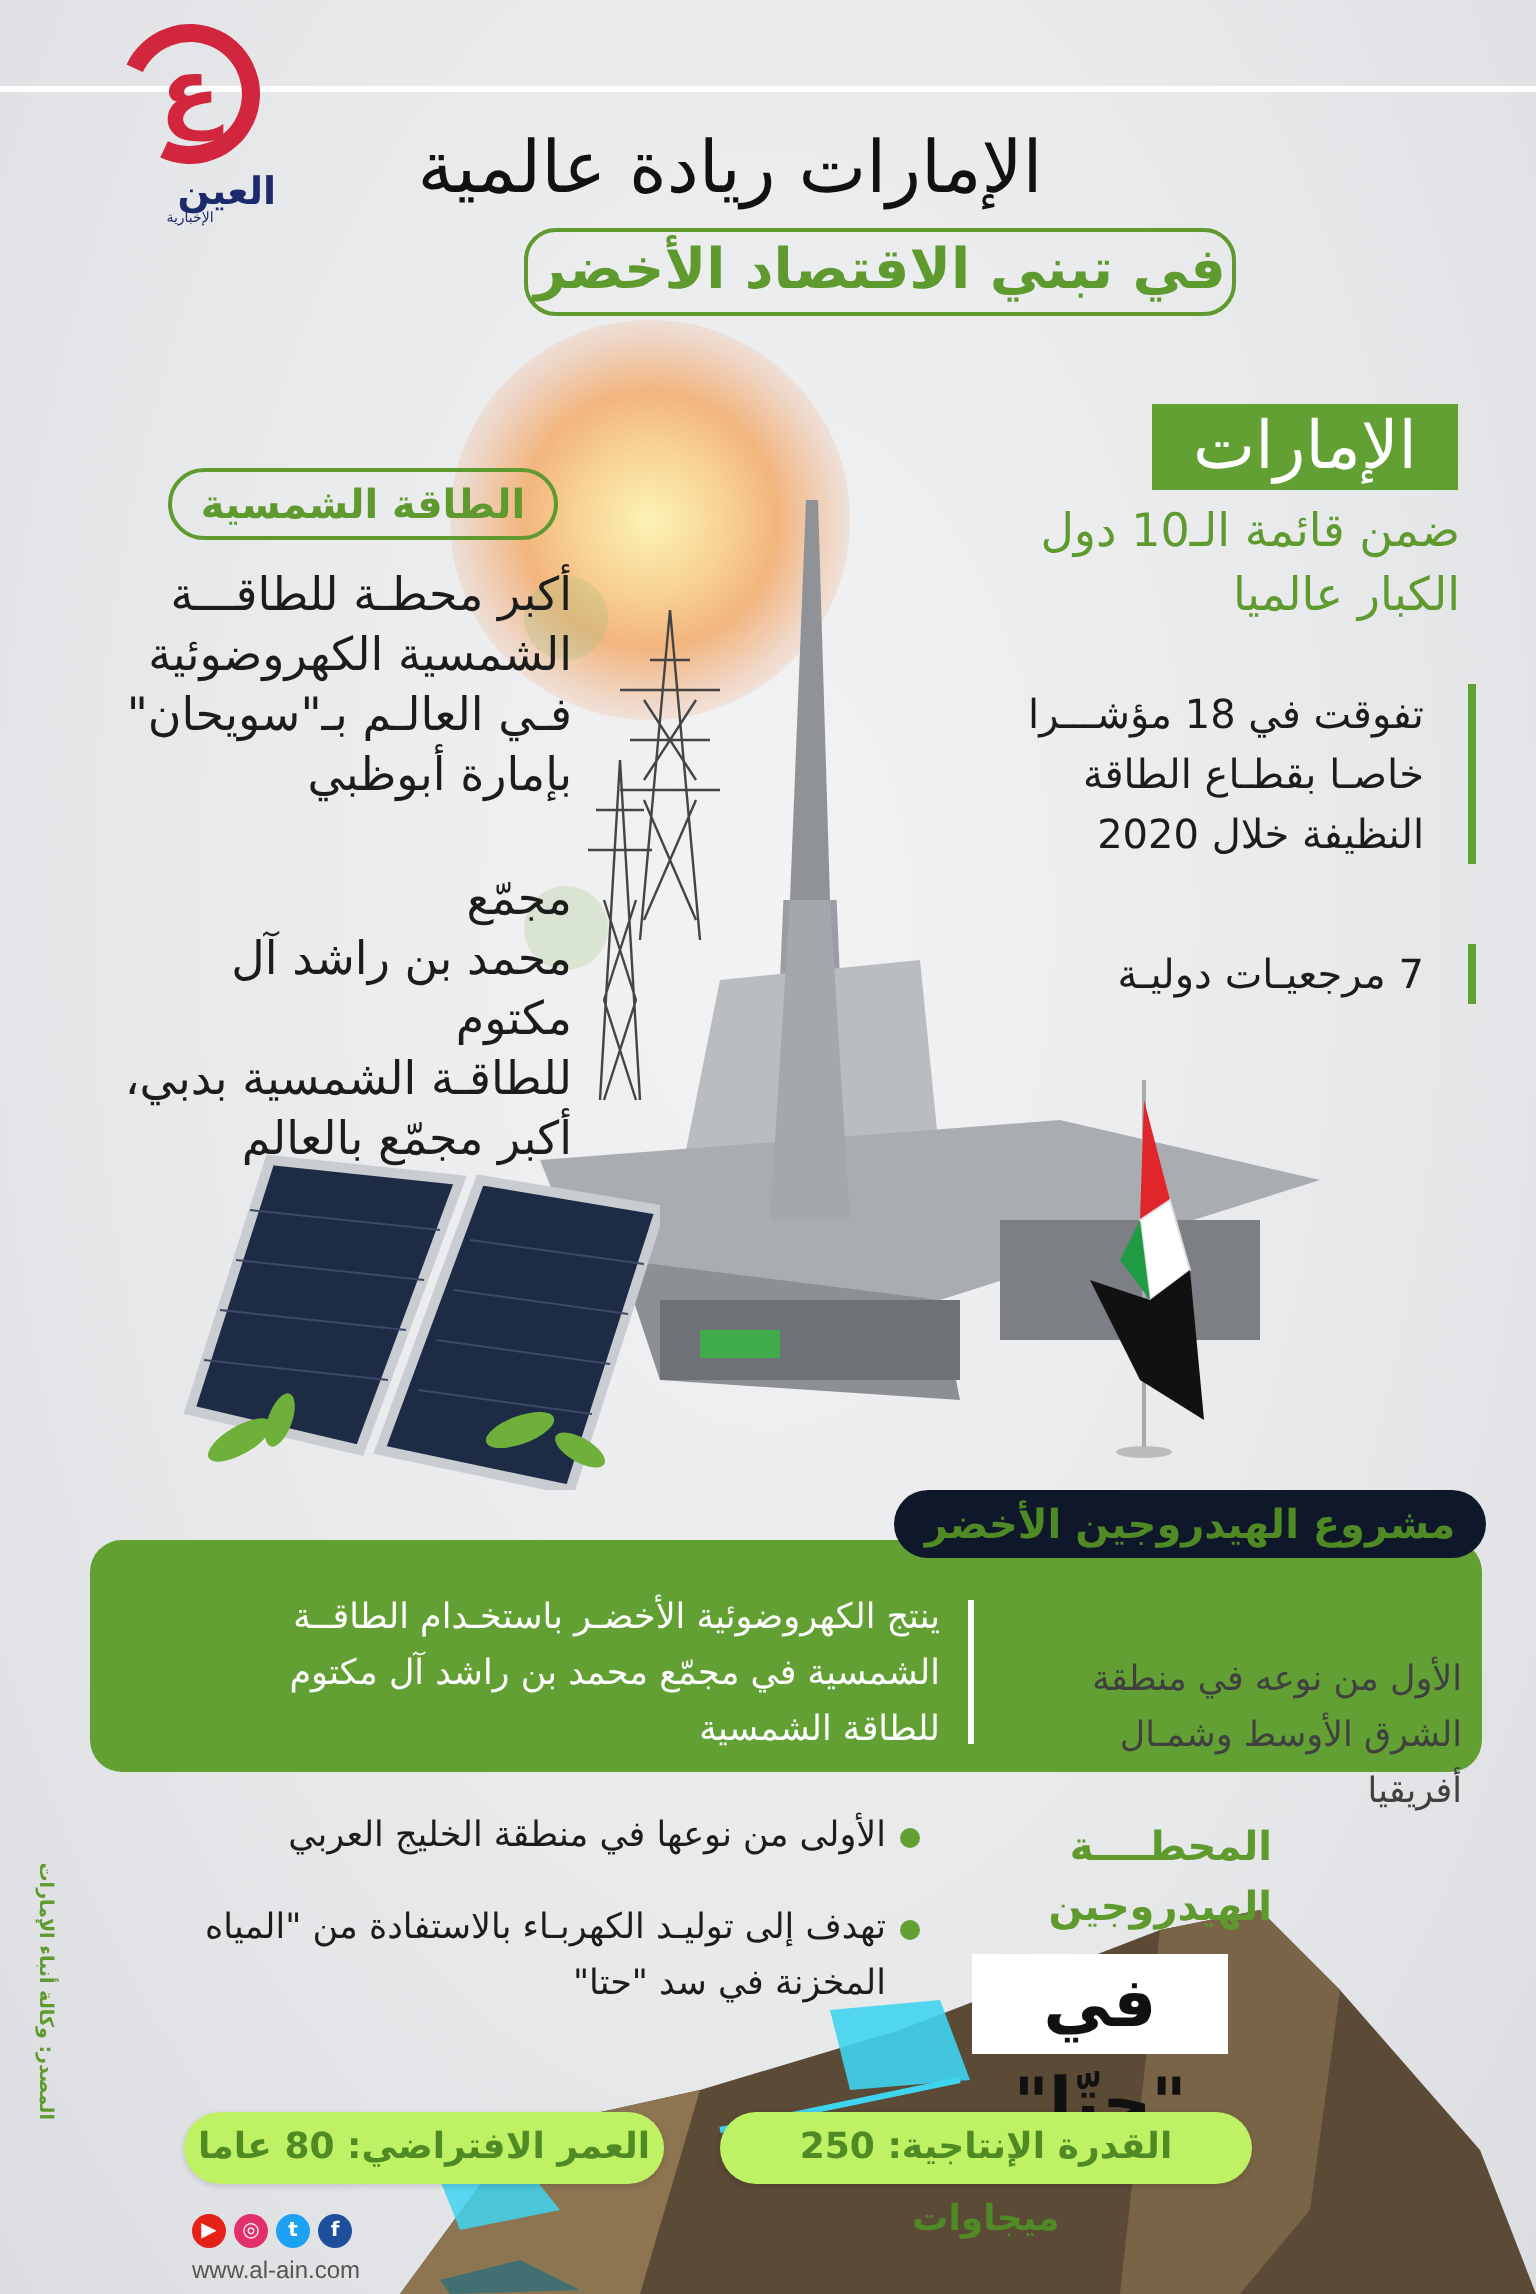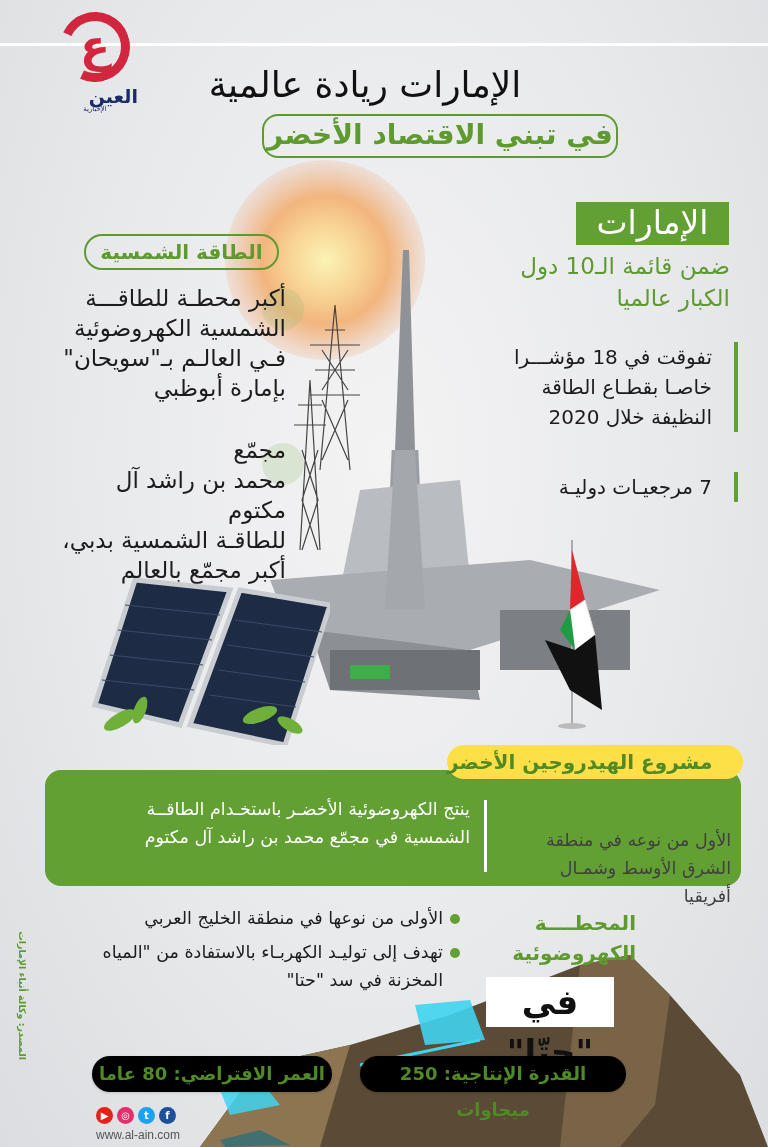--- a/index.html
+++ b/index.html
@@ -53,36 +53,36 @@
 
   
   .tower { left: 375px; top: 250px; width: 60px; height: 360px; }
   .pylon { stroke: #444; stroke-width: 1.2; fill: none; }
   .building { left: 270px; top: 450px; width: 390px; height: 280px; }
   .panel { left: 90px; top: 575px; width: 240px; height: 170px; }
   .flag { left: 540px; top: 540px; width: 70px; height: 190px; }
 
   
   .h2-box { left: 45px; top: 770px; width: 696px; height: 116px; background: #62a033; border-radius: 16px; }
-  .h2-label { left: 447px; top: 745px; width: 296px; height: 34px; background: #fde047; border-radius: 17px;
-    text-align: left; direction: rtl; color: #4f8a25; font-size: 20px; font-weight: bold; line-height: 34px; }
+  .h2-label { left: 447px; top: 745px; width: 296px; height: 34px; background: #0f172a; border-radius: 17px;
+    text-align: center; direction: rtl; color: #4f8a25; font-size: 20px; font-weight: bold; line-height: 34px; }
   .h2-right { left: 505px; top: 826px; width: 226px; color: #404040; font-size: 17.5px; line-height: 28px; }
   .h2-div { left: 484px; top: 800px; width: 3px; height: 72px; background: #fff; }
   .h2-left { left: 58px; top: 795px; width: 412px; color: #fff; font-size: 17.5px; line-height: 28px; }
 
   
   .mountain { left: 200px; top: 955px; width: 568px; height: 192px; }
   .hydro-title { left: 480px; top: 908px; width: 156px; font-size: 20px; font-weight: bold; line-height: 30px; color: #5e9a2e; }
   .hatta-box { left: 486px; top: 977px; width: 128px; height: 50px; background: #fff; text-align: center;
     direction: rtl; font-size: 34px; font-weight: bold; line-height: 50px; color: #111; }
   .bullets { left: 80px; top: 904px; width: 380px; font-size: 17.5px; line-height: 28px; color: #1c1c1c; }
   .bullet { display: flex; flex-direction: row-reverse; align-items: flex-start; gap: 7px; }
   .bullet .dot { width: 10px; height: 10px; border-radius: 50%; background: #62a033; margin-top: 10px; flex: 0 0 10px; }
   .bullet-text { flex: 1; text-align: right; direction: rtl; }
-  .pill { height: 36px; background: #000000; border-radius: 18px; text-align: center; direction: rtl;
+  .pill { height: 36px; background: #bef264; border-radius: 18px; text-align: center; direction: rtl;
     font-size: 18px; font-weight: bold; color: #4f8a25; line-height: 36px; box-shadow: 0 1px 3px rgba(0,0,0,0.15); }
   .pill1 { left: 360px; top: 1056px; width: 266px; }
   .pill2 { left: 92px; top: 1056px; width: 240px; }
 
   .source { left: 8px; top: 920px; width: 24px; height: 140px; }
   .source span { display: block; transform: rotate(90deg); transform-origin: 0 0; position: absolute; left: 20px; top: 0;
     width: 140px; white-space: nowrap; direction: rtl; font-size: 9.5px; color: #5e9a2e; font-weight: bold; }
 
   .social { left: 96px; top: 1107px; display: flex; gap: 4px; }
   .soc { width: 17px; height: 17px; border-radius: 50%; color: #fff; font-size: 10px; font-weight: bold;
@@ -192,44 +192,45 @@
 <div class="abs h2-label">مشروع الهيدروجين الأخضر</div>
 <div class="abs h2-right rtl">
   <div>الأول من نوعه في منطقة</div>
   <div>الشرق الأوسط وشمـال</div>
   <div>أفريقيا</div>
 </div>
 <div class="abs h2-div"></div>
 <div class="abs h2-left rtl">
   <div>ينتج الكهروضوئية الأخضـر باستخـدام الطاقــة</div>
   <div>الشمسية في مجمّع محمد بن راشد آل مكتوم</div>
+  <div>للطاقة الشمسية</div>
 </div>
 
 <svg class="abs mountain" viewBox="0 0 568 192">
   <polygon points="0,192 60,110 150,90 250,60 380,10 430,0 470,40 540,120 568,192" fill="#5a4a36"></polygon>
   <polygon points="380,10 430,0 470,40 455,150 420,192 360,192" fill="#7a6448"></polygon>
   <polygon points="0,192 60,110 150,90 120,192" fill="#8d7552"></polygon>
   <polygon points="215,50 270,45 285,85 225,90" fill="#3fd4f0" opacity="0.9"></polygon>
   <line x1="160" y1="110" x2="280" y2="85" stroke="#3fd4f0" stroke-width="3"></line>
   <polygon points="20,135 60,125 80,150 30,160" fill="#3fd4f0" opacity="0.85"></polygon>
   <polygon points="20,185 60,175 90,190 25,192" fill="#2f6f7a" opacity="0.8"></polygon>
 </svg>
 
 <div class="abs hydro-title rtl">
   <div>المحطــــة</div>
-  <div>الكهروضوئية</div>
+  <div>الهيدروجين</div>
 </div>
 <div class="abs hatta-box">في "حتّا"</div>
 
 <div class="abs bullets">
   <div class="bullet">
     <span class="dot"></span>
     <span class="bullet-text">الأولى من نوعها في منطقة الخليج العربي</span>
   </div>
-  <div class="bullet" style="margin-top:6px">
+  <div class="bullet" style="margin-top:18px">
     <span class="dot"></span>
     <span class="bullet-text">تهدف إلى توليـد الكهربـاء بالاستفادة من "المياه المخزنة في سد "حتا"</span>
   </div>
 </div>
 
 <div class="abs pill pill1">القدرة الإنتاجية: 250 ميجاوات</div>
 <div class="abs pill pill2">العمر الافتراضي: 80 عاما</div>
 
 <div class="abs source">
   <span>المصدر: وكالة أنباء الإمارات</span>

